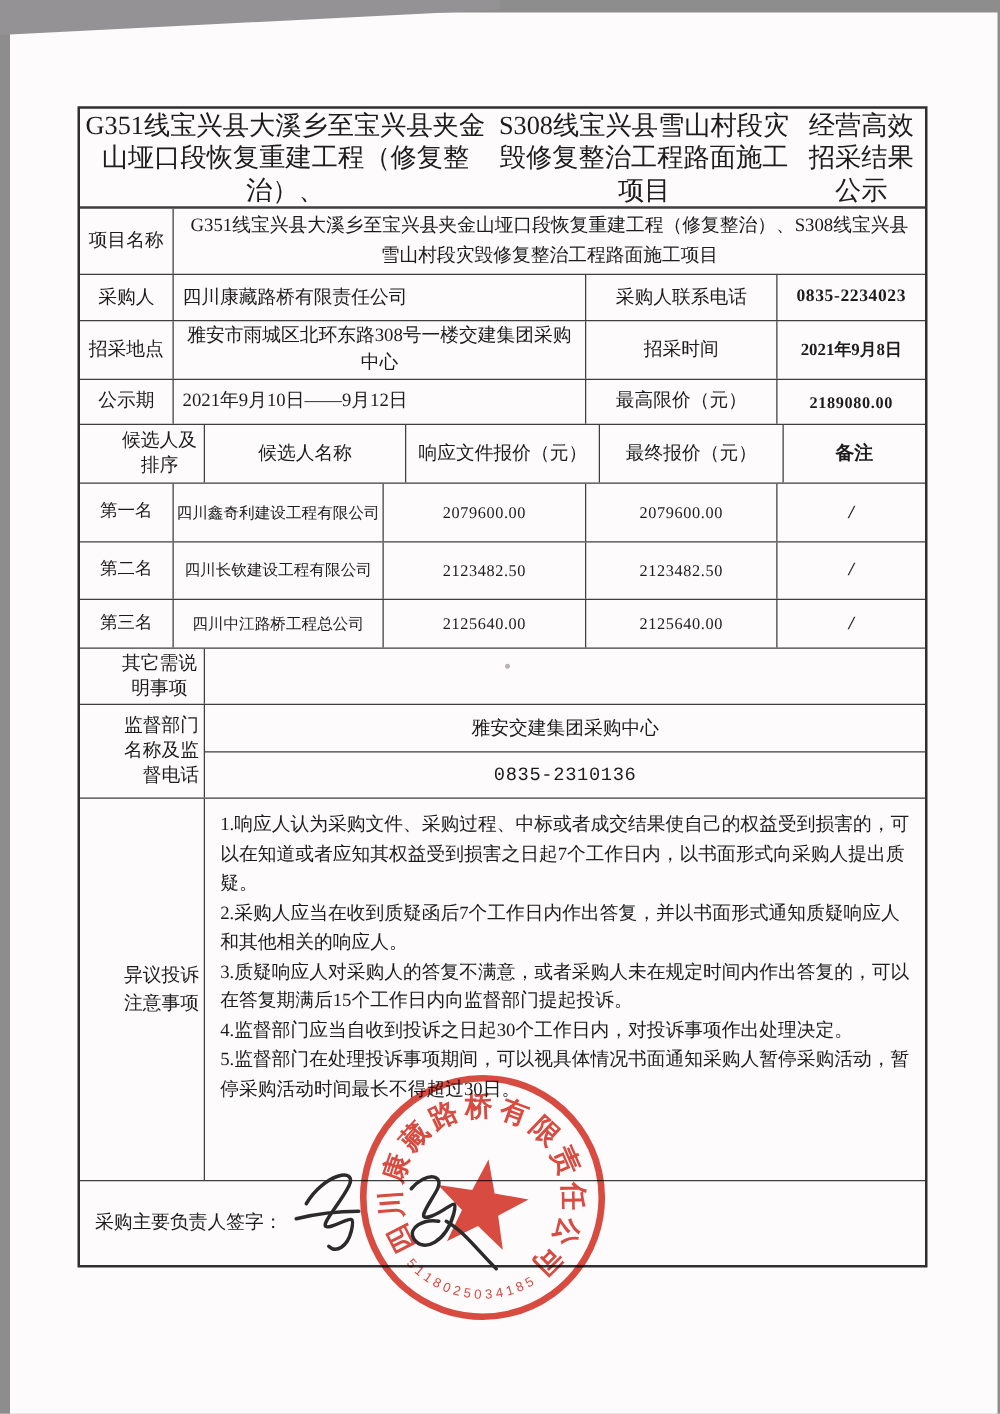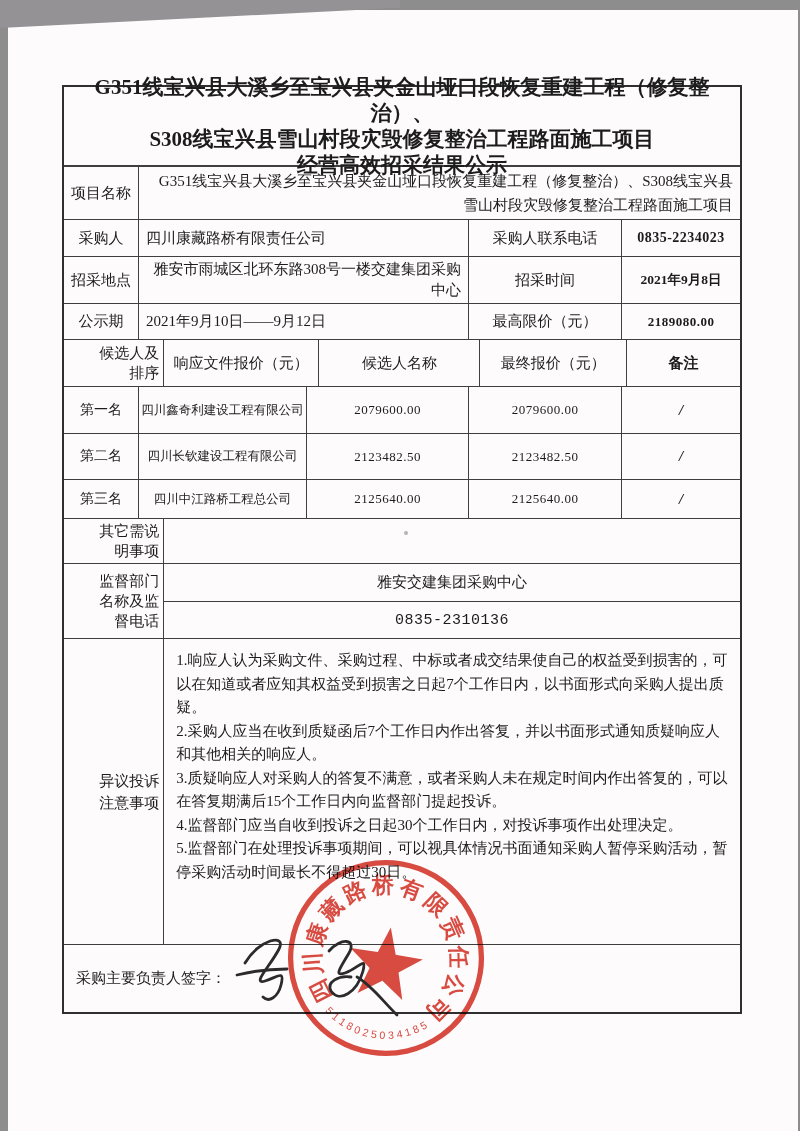--- a/index.html
+++ b/index.html
@@ -10,27 +10,27 @@
   .paper{ position:absolute; left:8px; top:10px; right:2px; bottom:0; background:#fdfbfc; }
   .fold-shadow{ position:absolute; left:-8px; top:-10px; width:400px; height:28px;
     background:#949294; clip-path:polygon(0 0,100% 0,100% 28%,0 100%); }
 
   .doc-table{ position:absolute; left:54px; top:75px; width:680px; border:2px solid #2f2f2f; background:transparent; }
   .trow{ display:flex; border-bottom:1.5px solid var(--line); }
   .trow:last-child{ border-bottom:none; }
   .cell{ display:flex; align-items:center; justify-content:center; text-align:center;
          border-right:1.5px solid var(--line); font-size:15px; line-height:1.35; overflow:hidden; }
   .cell:last-child{ border-right:none; }
-  .cell.left{ justify-content:flex-start; text-align:right; padding:2px 7px; }
+  .cell.left{ justify-content:flex-start; text-align:center; padding:2px 7px; }
   .cell.label-pad{ padding:2px 4px;margin-left:28px; }
   .c1{ width:75px;text-align:right; } .c2{ width:168px; } .c3{ width:162px; } .c4{ width:153px; } .c5{ width:118px;font-weight:bold; }
   .c23{ width:330px; } .c25{ width:601px; }
 
-  .title-block{ height:80px; border-bottom:2px solid var(--line); display:flex; flex-direction:column;
-    justify-content:center; align-items:center; font-weight:bold; font-size:21px; line-height:26px; text-align:center; }
+  .title-block{ height:80px; border-bottom:2px solid var(--line); display:flex; flex-direction:row;
+    justify-content:center; align-items:center; font-weight:normal; font-size:21px; line-height:26px; text-align:center; }
 
   .small-name{ font-size:12.5px; }
   .num{ font-size:13px; letter-spacing:.5px; }
   .remark{ font-style:italic; font-size:15px; }
 
   .supervision-right{ width:601px; display:flex; flex-direction:column; }
   .supervision-right .sub{ display:flex; align-items:center; justify-content:center; font-size:15px; }
   .supervision-right .sub.top{ height:38px; border-bottom:1.5px solid var(--line); }
   .supervision-right .sub.bottom{ flex:1; letter-spacing:.5px;font-family:Liberation Mono, monospace; }
 
@@ -89,22 +89,22 @@
 
     <div class="trow" style="height:36px">
       <div class="cell c1">公示期</div>
       <div class="cell c23 left">2021年9月10日——9月12日</div>
       <div class="cell c4">最高限价（元）</div>
       <div class="cell c5 num">2189080.00</div>
     </div>
 
     <div class="trow" style="height:47px">
       <div class="cell c1 left label-pad">候选人及排序</div>
+      <div class="cell c2">候选人名称</div>
       <div class="cell c3">响应文件报价（元）</div>
-      <div class="cell c2">候选人名称</div>
       <div class="cell c4">最终报价（元）</div>
       <div class="cell c5">备注</div>
     </div>
 
     <div class="trow" style="height:47px">
       <div class="cell c1" style="font-size:14px">第一名</div>
       <div class="cell c2 small-name">四川鑫奇利建设工程有限公司</div>
       <div class="cell c3 num">2079600.00</div>
       <div class="cell c4 num">2079600.00</div>
       <div class="cell c5 remark">/</div>

